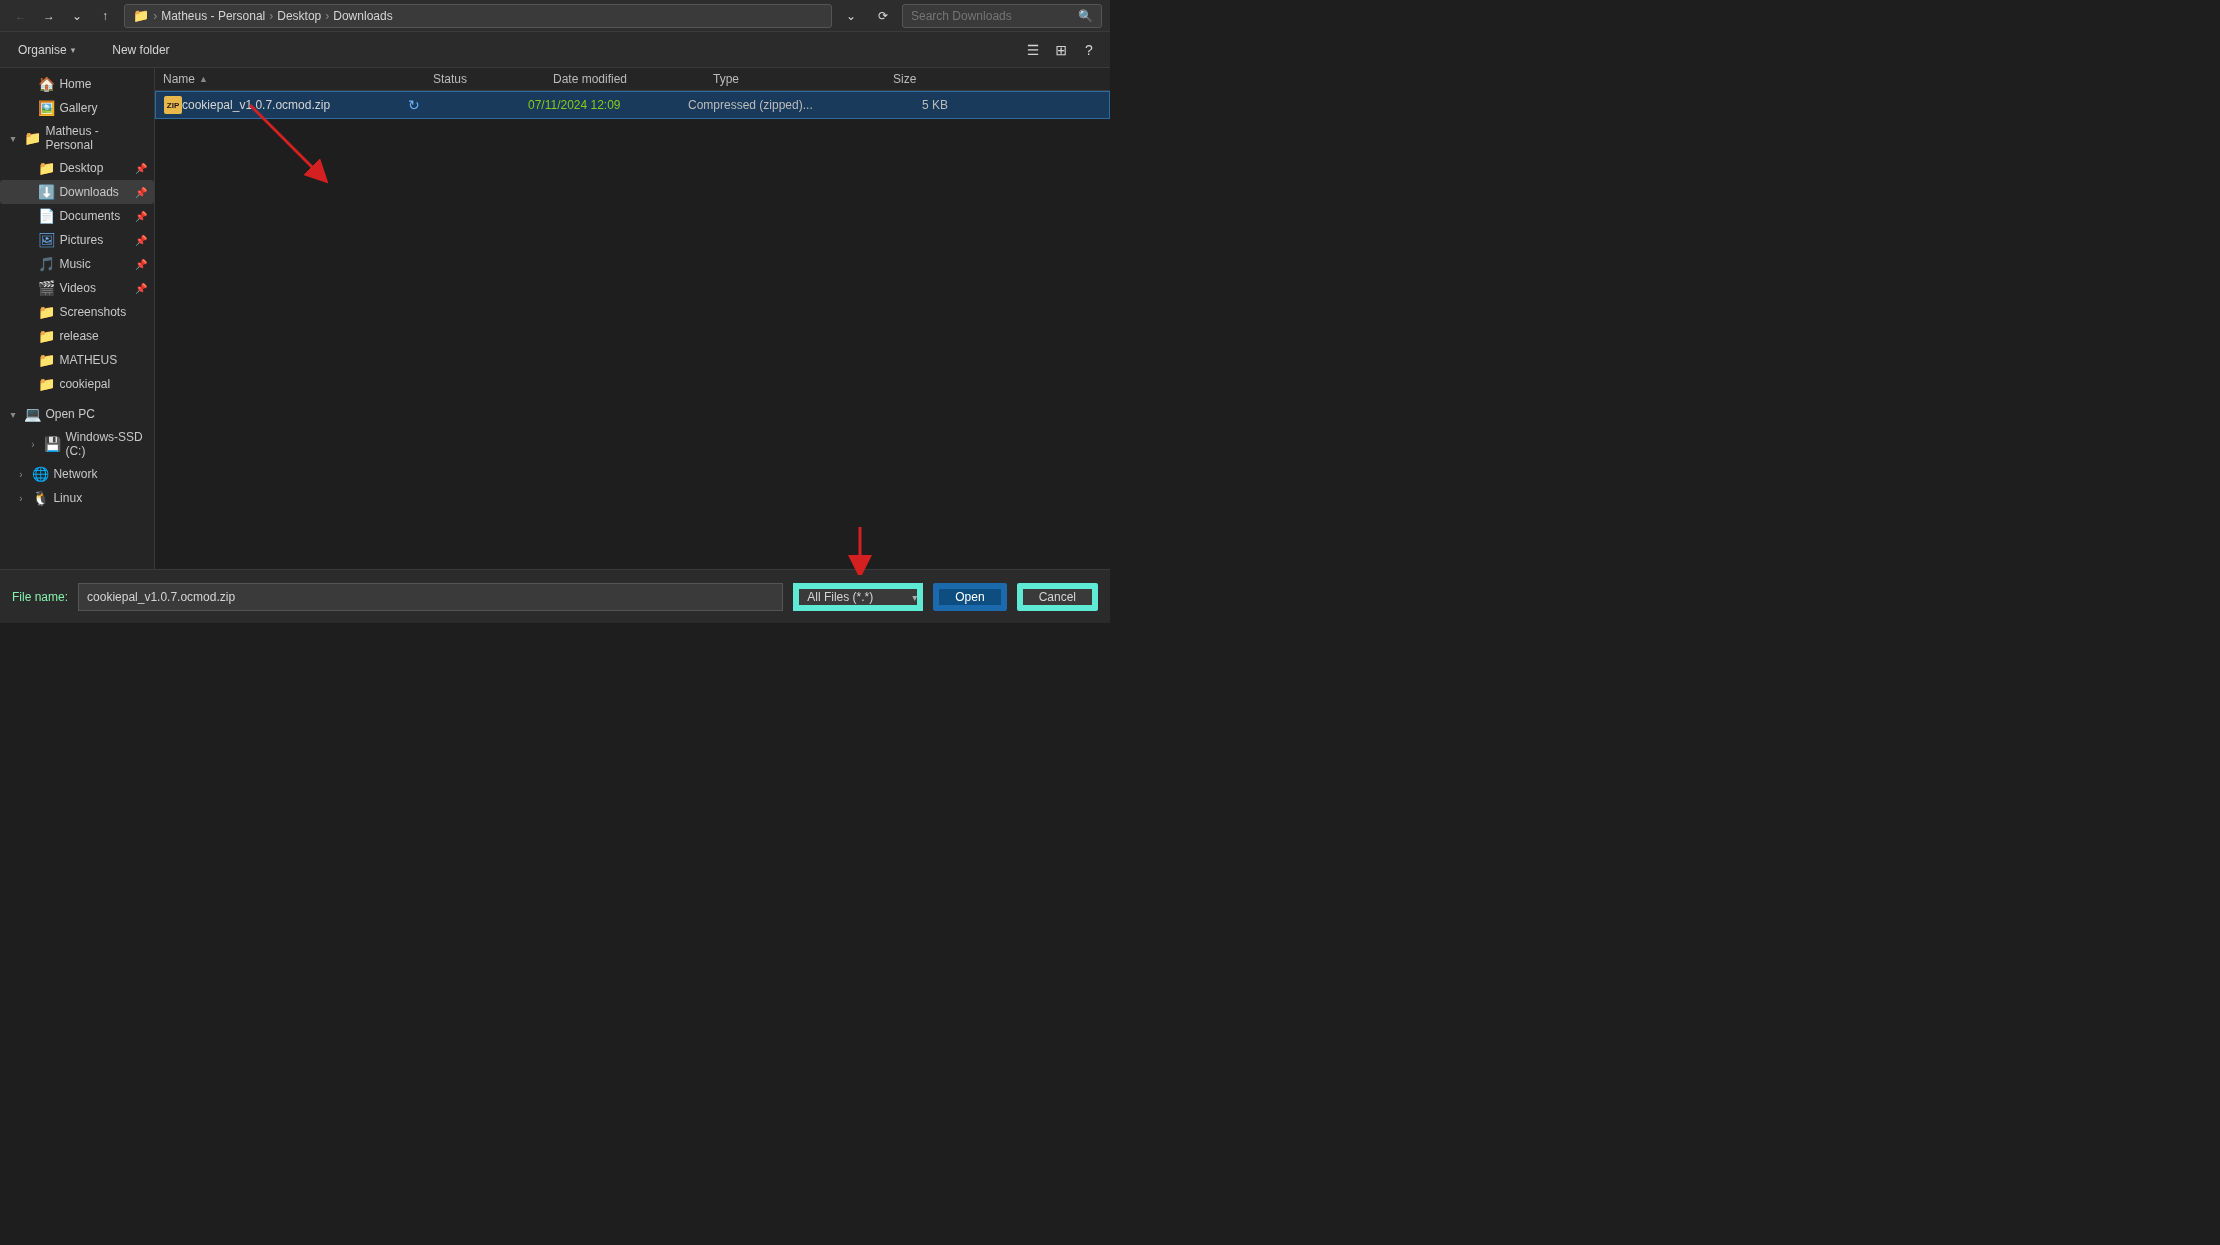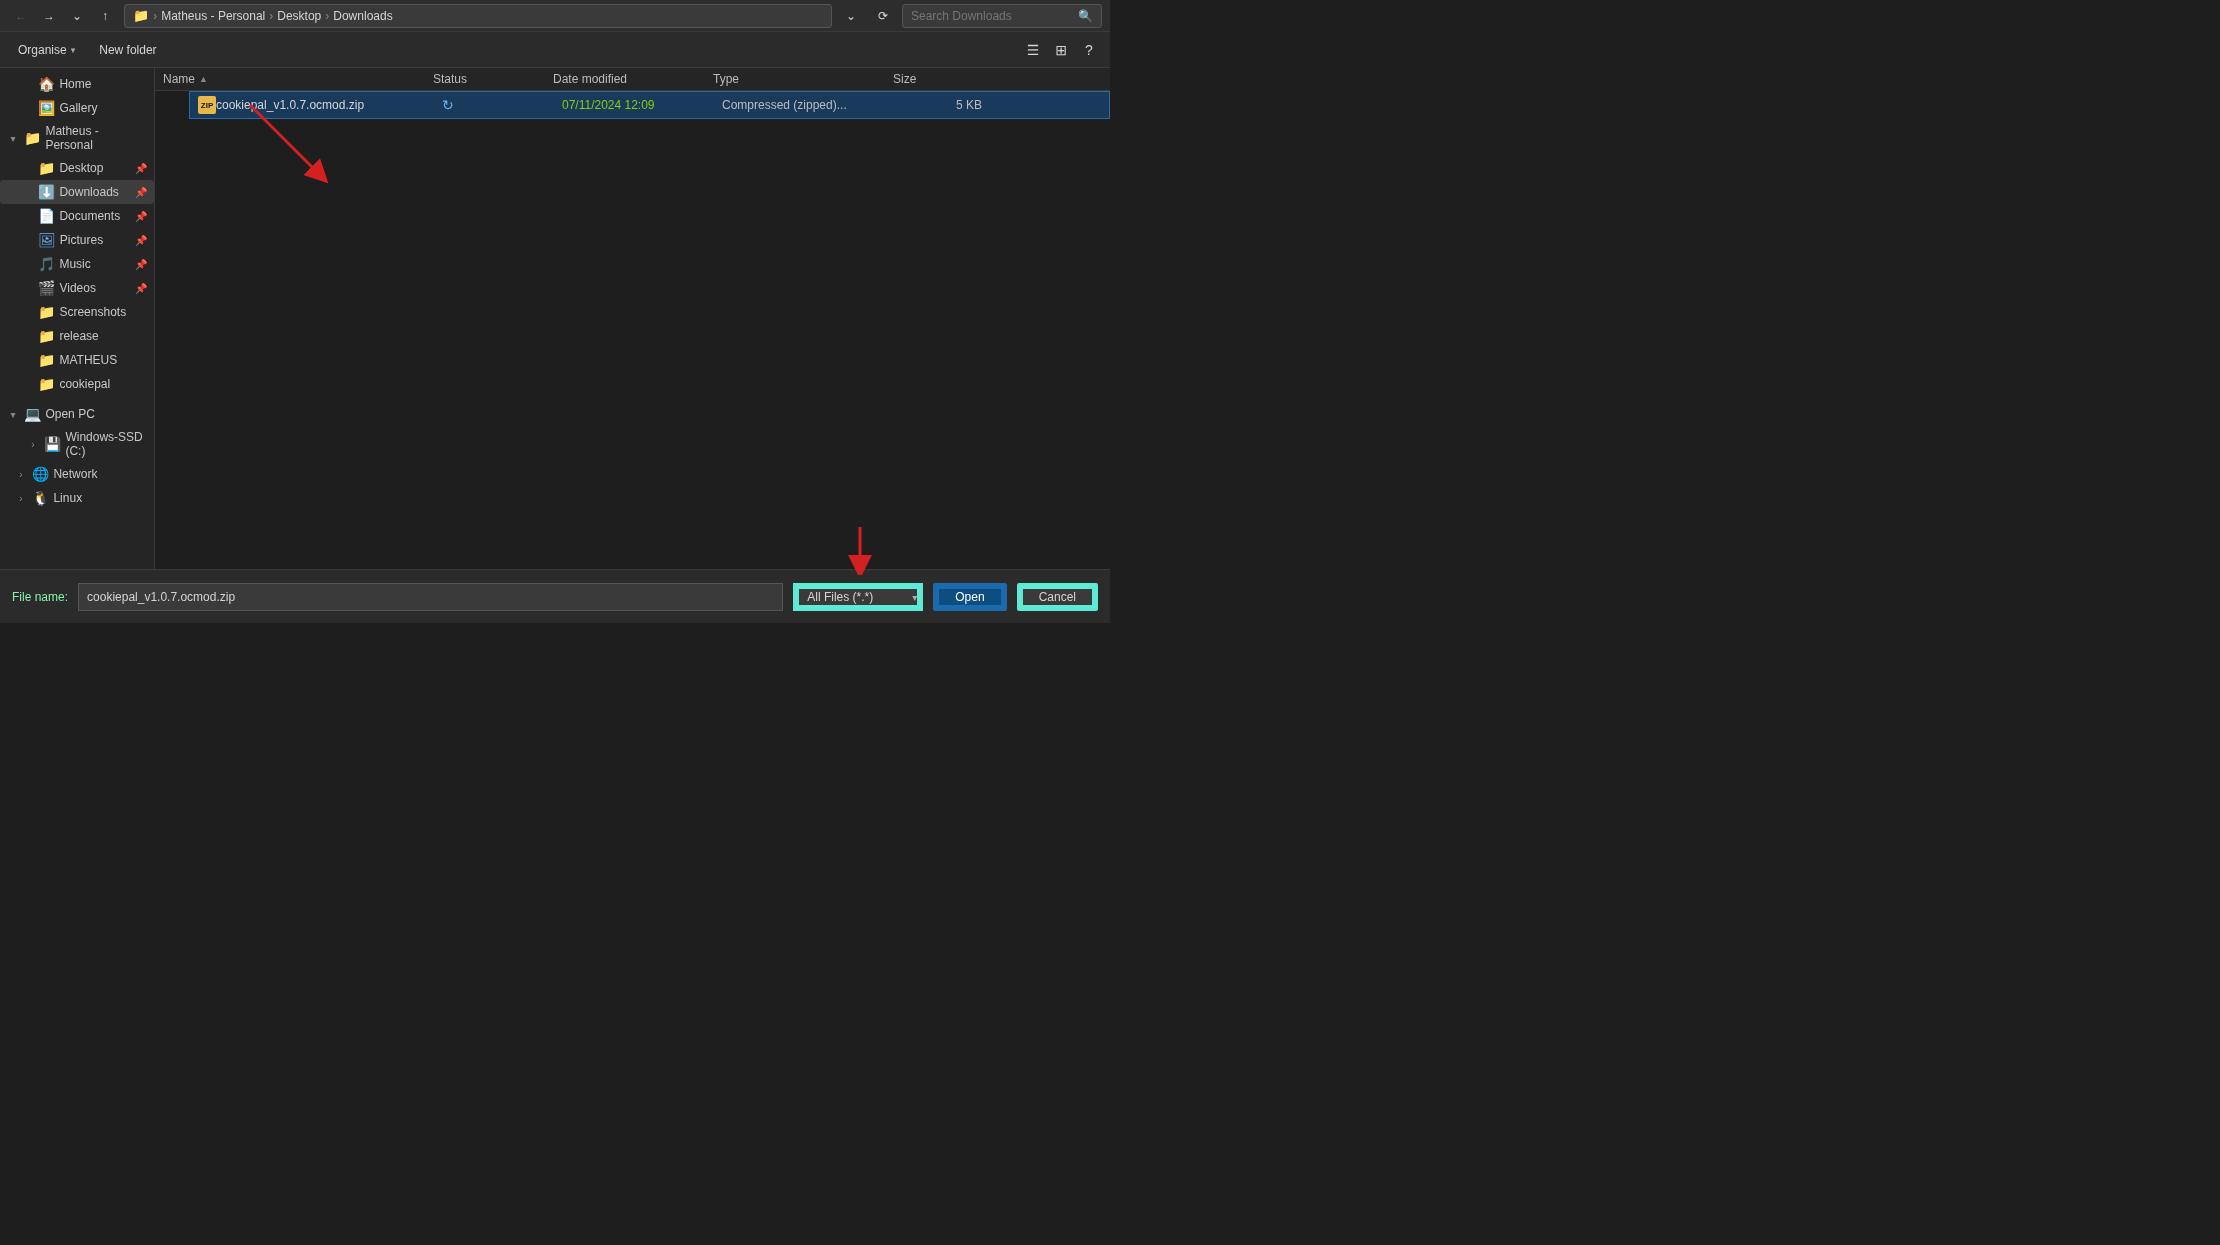--- a/index.html
+++ b/index.html
@@ -86,21 +86,21 @@
     }
     .search-icon-svg { color: #aaa; font-size: 12px; }
 
     
     .toolbar {
       display: flex;
       align-items: center;
       background: #2b2b2b;
       height: 36px;
       padding: 0 8px;
-      gap: 4px;
+      gap: 17px;
       border-bottom: 1px solid #3a3a3a;
     }
     .toolbar-btn {
       background: transparent;
       border: none;
       color: #d4d4d4;
       cursor: pointer;
       padding: 4px 10px;
       border-radius: 3px;
       font-size: 12px;
@@ -217,21 +217,21 @@
     .col-up-arrow { font-size: 9px; color: #888; }
 
     
     .file-row {
       display: flex;
       align-items: center;
       padding: 4px 8px;
       cursor: pointer;
       min-height: 28px;
     }
-    .file-row.selected { background: #1a3a5c; border: 1px solid #2d6a9f; margin-left: 34px; }
+    .file-row.selected { background: #1a3a5c; border: 1px solid #2d6a9f; }
     .file-cell { font-size: 12px; overflow: hidden; text-overflow: ellipsis; white-space: nowrap; }
     .file-cell.name { width: 244px; color: #d4d4d4; }
     .file-cell.status { width: 120px; display: flex; align-items: center; }
     .file-cell.date { width: 160px; color: #84cc16; }
     .file-cell.type { width: 180px; color: #bbb; }
     .file-cell.size { width: 80px; color: #bbb; text-align: right; }
 
     
     .sync-icon {
       color: #6ab0f5;

